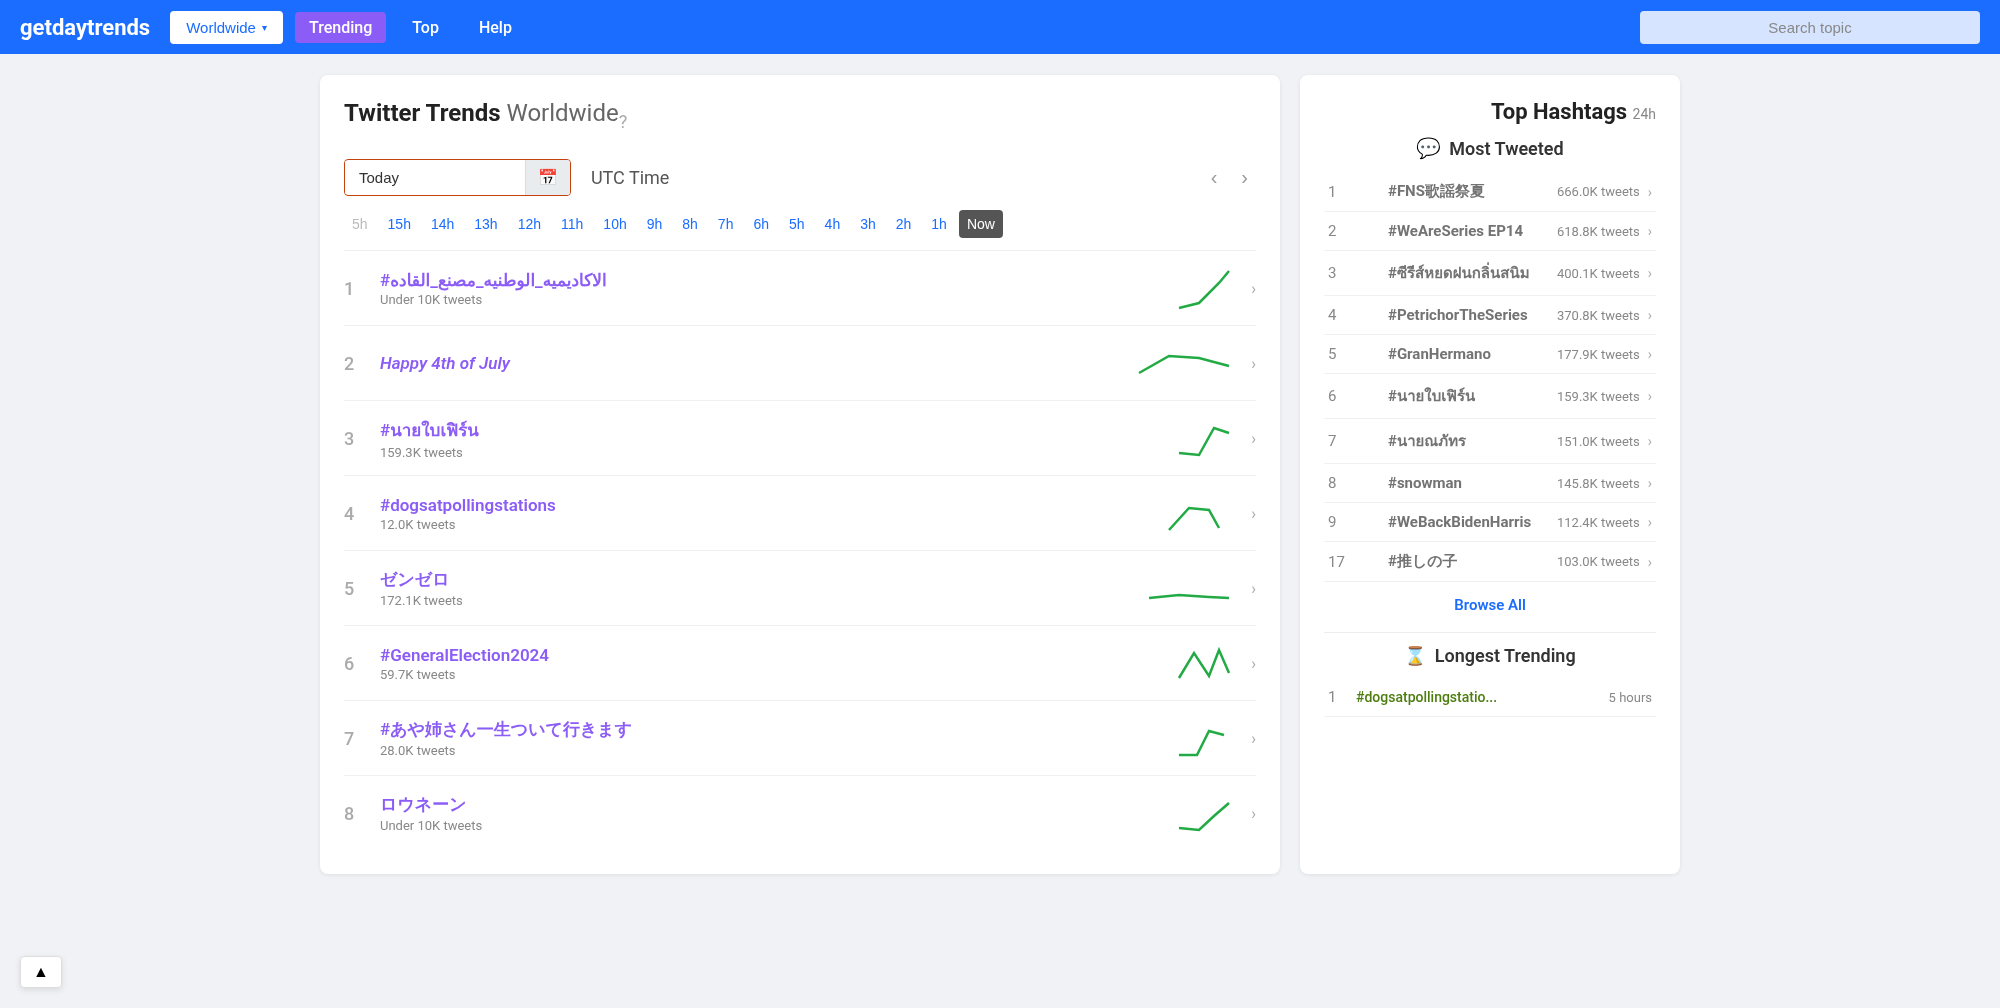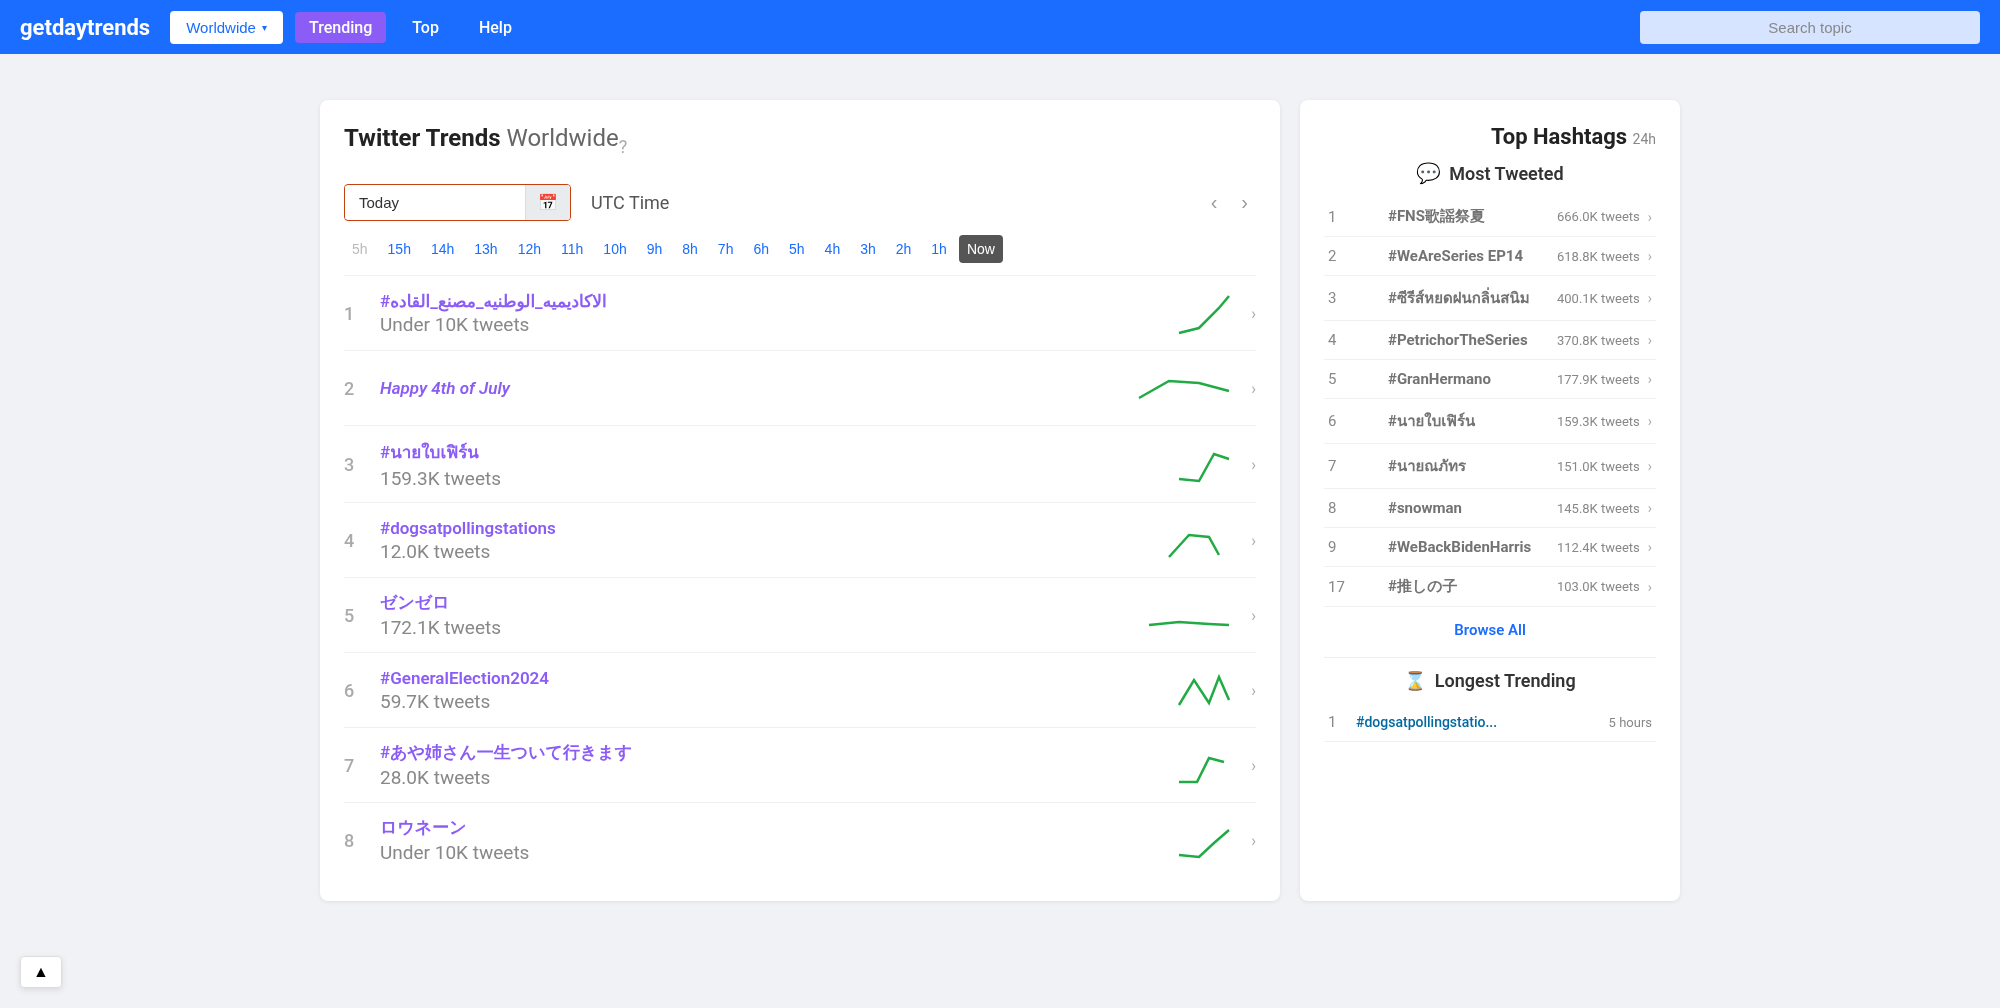--- a/index.html
+++ b/index.html
@@ -58,21 +58,21 @@
       width: 340px;
       outline: none;
       text-align: center;
     }
     .search-input::placeholder { color: #888; }
 
     
     .main-container {
       display: flex;
       gap: 20px;
-      padding: 46px 20px;
+      padding: 21px 20px;
       max-width: 1400px;
       margin: 0 auto;
     }
 
     
     .left-panel {
       background: white;
       border-radius: 8px;
       flex: 1;
       padding: 24px;
@@ -180,21 +180,21 @@
       flex-shrink: 0;
     }
     .trend-info { flex: 1; }
     .trend-name {
       font-size: 17px;
       font-weight: 600;
       color: #8b5cf6;
     }
     .trend-name.italic { font-style: italic; }
     .trend-count {
-      font-size: 19px;
+      font-size: 13px;
       color: #888;
       margin-top: 2px;
     }
     .trend-chart {
       width: 120px;
       height: 50px;
       margin: 0 12px;
     }
     .trend-arrow {
       color: #aaa;
@@ -289,21 +289,21 @@
     }
     .hourglass-icon { color: #1a6dff; font-size: 18px; }
 
     .longest-row {
       display: flex;
       align-items: center;
       padding: 10px 4px;
       border-bottom: 1px solid #f0f0f0;
     }
     .l-num { width: 28px; font-size: 15px; color: #888; }
-    .l-name { flex: 1; font-size: 14px; color: #0369a1; font-weight: 500; }
+    .l-name { flex: 1; font-size: 14px; color: #4d7c0f; font-weight: 500; }
     .l-hours { font-size: 13px; color: #888; }
 
     
     .scroll-up {
       position: fixed;
       bottom: 20px;
       left: 20px;
       background: white;
       border: 1px solid #ddd;
       border-radius: 4px;

